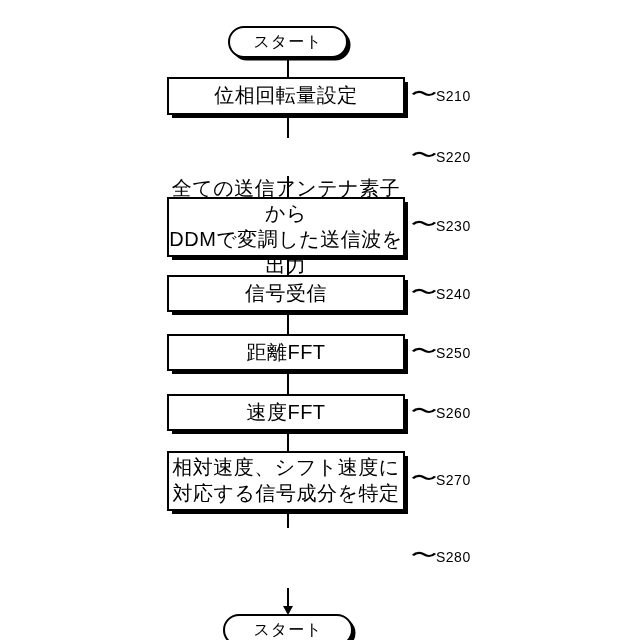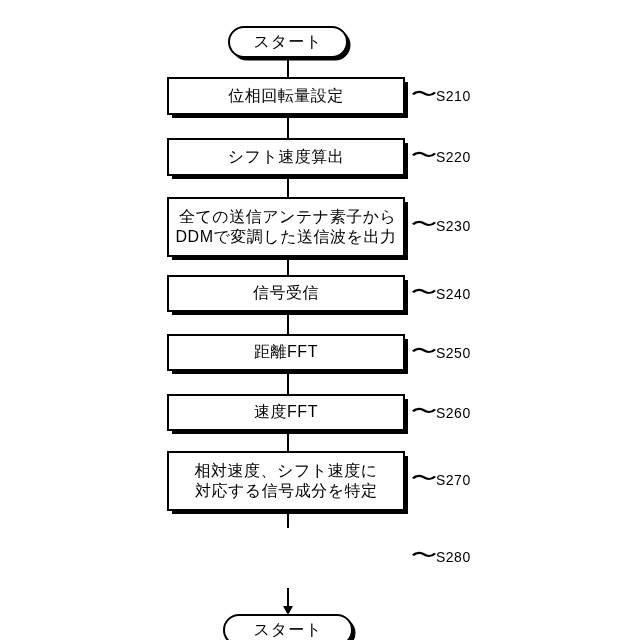--- a/index.html
+++ b/index.html
@@ -45,23 +45,23 @@
     position: absolute;
     box-sizing: border-box;
     border: 2px solid #000;
     background: #fff;
     display: flex;
     align-items: center;
     justify-content: center;
     box-shadow: 4px 4px 0 -1px #000;
   }
   .pbox .ptext {
-    font-size: 16px;
+    font-size: 20px;
     line-height: 1.28;
-    text-align: right;
+    text-align: center;
     letter-spacing: 0.5px;
     white-space: pre-line;
   }
 
   
   .vline {
     position: absolute;
     width: 0;
     border-left: 2px solid #000;
   }
@@ -108,23 +108,20 @@
   <div class="pbox" style="left:167px; top:61px; width:238px; height:38px;">
     <span class="ptext">位相回転量設定</span>
   </div>
   <div class="steplabel" style="left:414px; top:70px;">
     <span class="tilde">〜</span>
     <span class="scode">S210</span>
   </div>
 
   <div class="vline" style="left:287px; top:99px; height:23px;"></div>
 
-  <div class="pbox" style="left:167px; top:122px; width:238px; height:38px;">
-    <span class="ptext">シフト速度算出</span>
-  </div>
   <div class="steplabel" style="left:414px; top:131px;">
     <span class="tilde">〜</span>
     <span class="scode">S220</span>
   </div>
 
   <div class="vline" style="left:287px; top:160px; height:21px;"></div>
 
   <div class="pbox" style="left:167px; top:181px; width:238px; height:60px;">
     <span class="ptext">全ての送信アンテナ素子から
 DDMで変調した送信波を出力</span>

